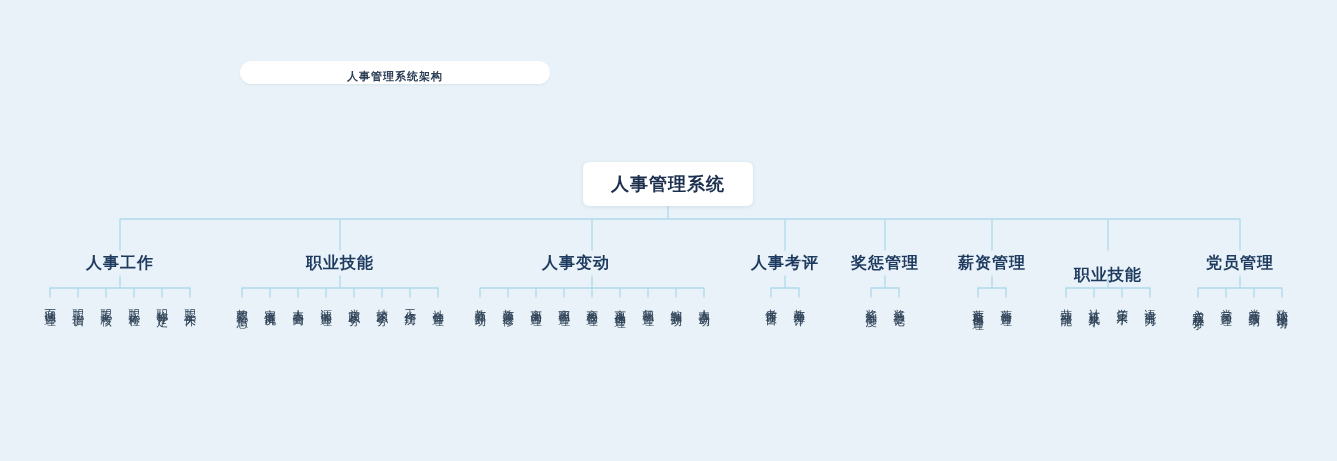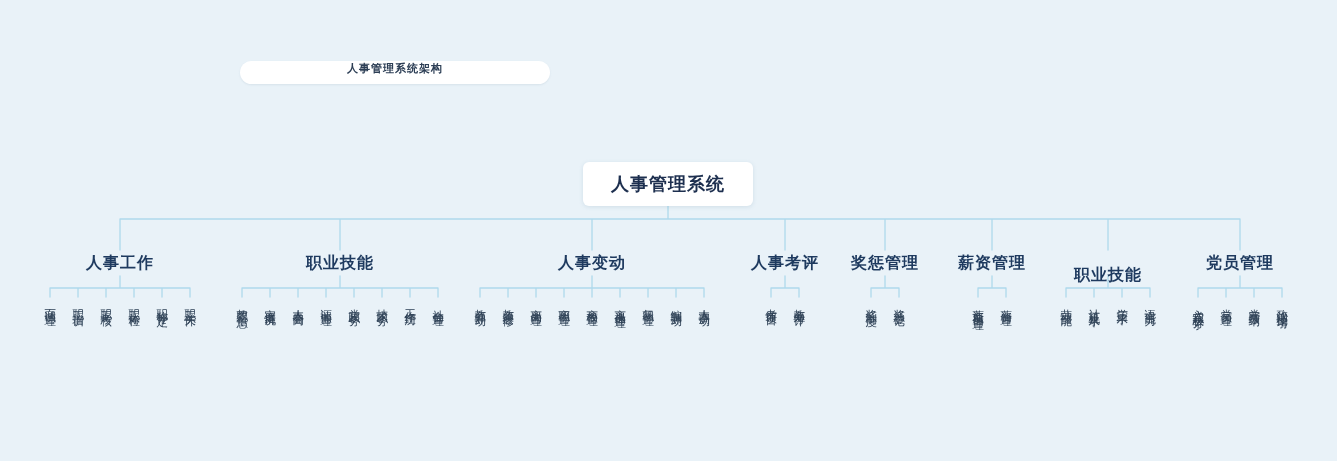--- a/index.html
+++ b/index.html
@@ -19,21 +19,21 @@
     overflow:hidden;
   }
   #connectors{
     position:absolute;left:0;top:0;width:1337px;height:461px;
     pointer-events:none;
   }
   .doc-tab{
     position:absolute;left:240px;top:61px;width:310px;height:23px;
     background:var(--node-bg);
     border-radius:12px;
-    display:flex;align-items:flex-start;justify-content:center;
+    display:flex;align-items:flex-end;justify-content:center;
     box-shadow:0 1px 2px rgba(120,150,170,.15);
   }
   .doc-tab span{
     font-size:11px;font-weight:bold;color:#2c3e55;letter-spacing:1px;
   }
   .root-node{
     position:absolute;left:668px;top:184px;
     transform:translate(-50%,-50%);
     background:var(--node-bg);
     border-radius:6px;
@@ -92,21 +92,21 @@
       <div class="child-node" style="left: 190px; top: 300px;">职工关怀</div>
       <div class="branch-label" style="left: 340px; top: 250px;">职业技能</div>
       <div class="child-node" style="left: 242px; top: 300px;">教职工信息</div>
       <div class="child-node" style="left: 270px; top: 300px;">家庭情况</div>
       <div class="child-node" style="left: 298px; top: 300px;">人事合同</div>
       <div class="child-node" style="left: 326px; top: 300px;">证照管理</div>
       <div class="child-node" style="left: 354px; top: 300px;">党政职务</div>
       <div class="child-node" style="left: 382px; top: 300px;">技术职务</div>
       <div class="child-node" style="left: 410px; top: 300px;">工作经历</div>
       <div class="child-node" style="left: 438px; top: 300px;">社会管理</div>
-      <div class="branch-label" style="left: 592px; top: 250px;">人事变动</div>
+      <div class="branch-label" style="left: 576px; top: 250px;">人事变动</div>
       <div class="child-node" style="left: 480px; top: 300px;">教师异动</div>
       <div class="child-node" style="left: 508px; top: 300px;">教师进修</div>
       <div class="child-node" style="left: 536px; top: 300px;">离岗管理</div>
       <div class="child-node" style="left: 564px; top: 300px;">离职管理</div>
       <div class="child-node" style="left: 592px; top: 300px;">离校管理</div>
       <div class="child-node" style="left: 620px; top: 300px;">离退休管理</div>
       <div class="child-node" style="left: 648px; top: 300px;">复职管理</div>
       <div class="child-node" style="left: 676px; top: 300px;">编制异动</div>
       <div class="child-node" style="left: 704px; top: 300px;">人事调动</div>
       <div class="branch-label" style="left: 785px; top: 250px;">人事考评</div>

